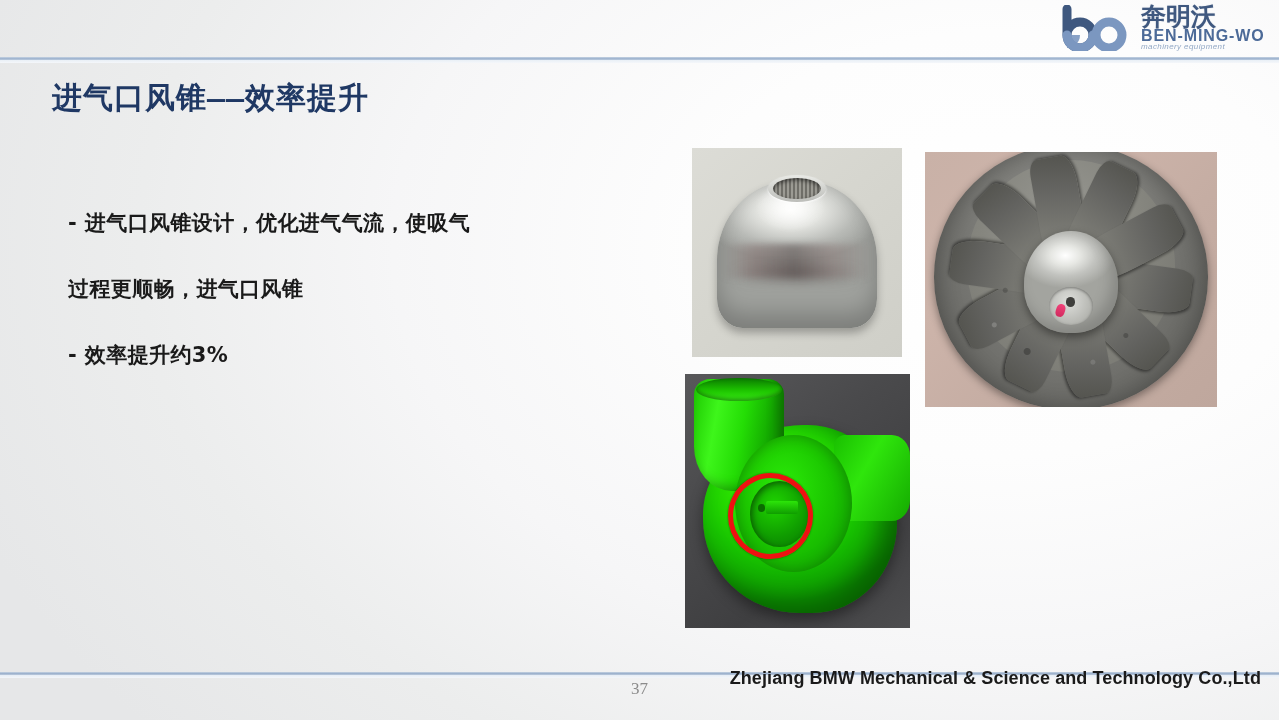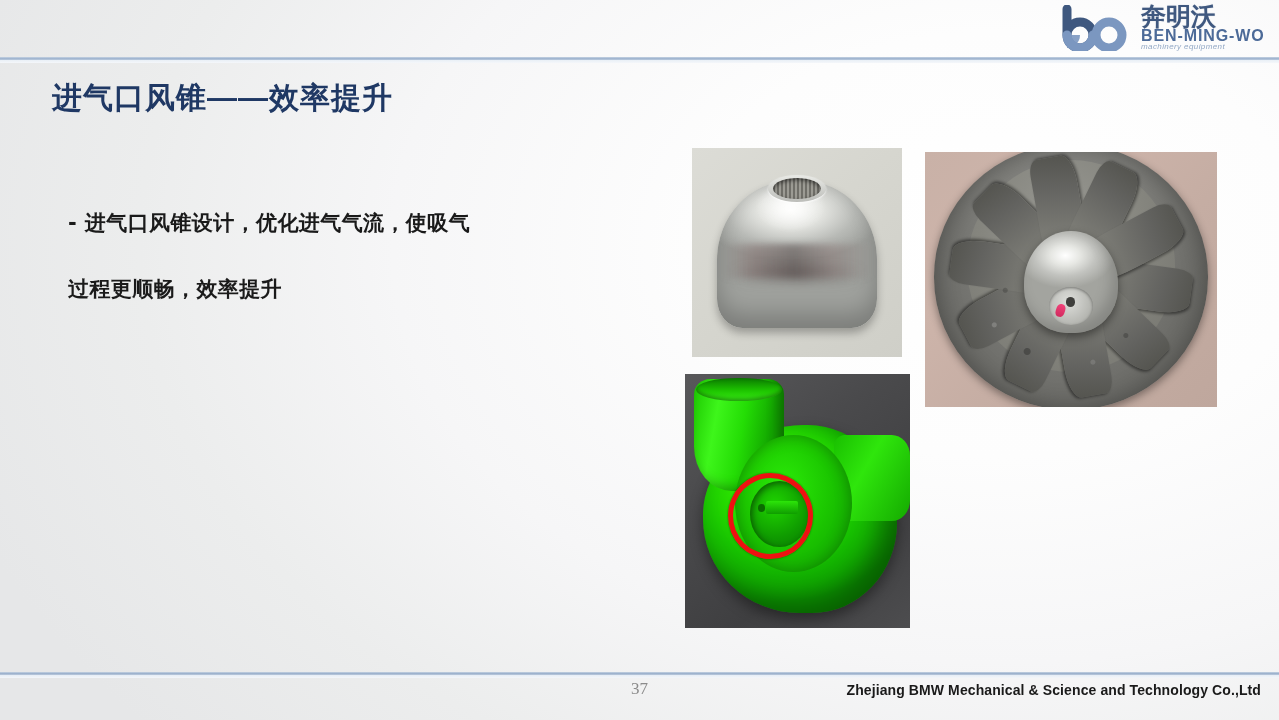--- a/index.html
+++ b/index.html
@@ -55,21 +55,21 @@
     letter-spacing:.9px; line-height:12px; margin-top:1px;
   }
   .logo-sub {
     font-size:8px; color:#92a8c5; letter-spacing:.4px;
     line-height:10px; font-style:italic;
   }
 
   
   .title {
     position:absolute; left:52px; top:78px;
-    font-family:Liberation Sans, sans-serif;
+    font-family:Liberation Mono, monospace;
     font-size:30px; font-weight:bold;
     color:#1f3864; letter-spacing:1px;
     white-space:nowrap;
   }
 
   
   .body-block {
     position:absolute; left:68px; top:190px; width:560px;font-weight:bold;
   }
   .body-line {
@@ -247,22 +247,22 @@
     box-shadow:0 0 2px rgba(0,0,0,.5);
   }
 
   
   .page-number {
     position:absolute; left:0; top:679px; width:1279px;
     text-align:center; font-size:17px; color:#8b8b8b;
     font-family:Liberation Serif, serif;
   }
   .footer-company {
-    position:absolute; right:18px; top:682px;
-    font-size:14px; font-weight:bold; color:#1a1a1a;
+    position:absolute; right:18px; top:668px;
+    font-size:18px; font-weight:bold; color:#1a1a1a;
     letter-spacing:.1px; white-space:nowrap;margin-left:8px;
   }
 </style>
 </head>
 <body>
 
 <div class="slide">
 
   <div class="divider-top"></div>
   <div class="divider-top-glow"></div>
@@ -280,21 +280,22 @@
       <div class="logo-cn">奔明沃</div>
       <div class="logo-en">BEN-MING-WO</div>
       <div class="logo-sub">machinery equipment</div>
     </div>
   </div>
 
   <div class="title">进气口风锥——效率提升</div>
 
   <div class="body-block">
     <div class="body-line">- 进气口风锥设计，优化进气气流，使吸气</div>
-    <div class="body-line">过程更顺畅，效率提升</div>
+    <div class="body-line">过程更顺畅，进气口风锥</div>
+    <div class="body-line">- 效率提升约3%</div>
   </div>
 
   <div class="photo" id="photo-cone">
     <div class="cone-bg"></div>
     <div class="cone-body"></div>
     <div class="cone-band"></div>
     <div class="cone-band2"></div>
     <div class="cone-spec"></div>
     <div class="cone-hole-outer"></div>
     <div class="cone-hole"></div>

